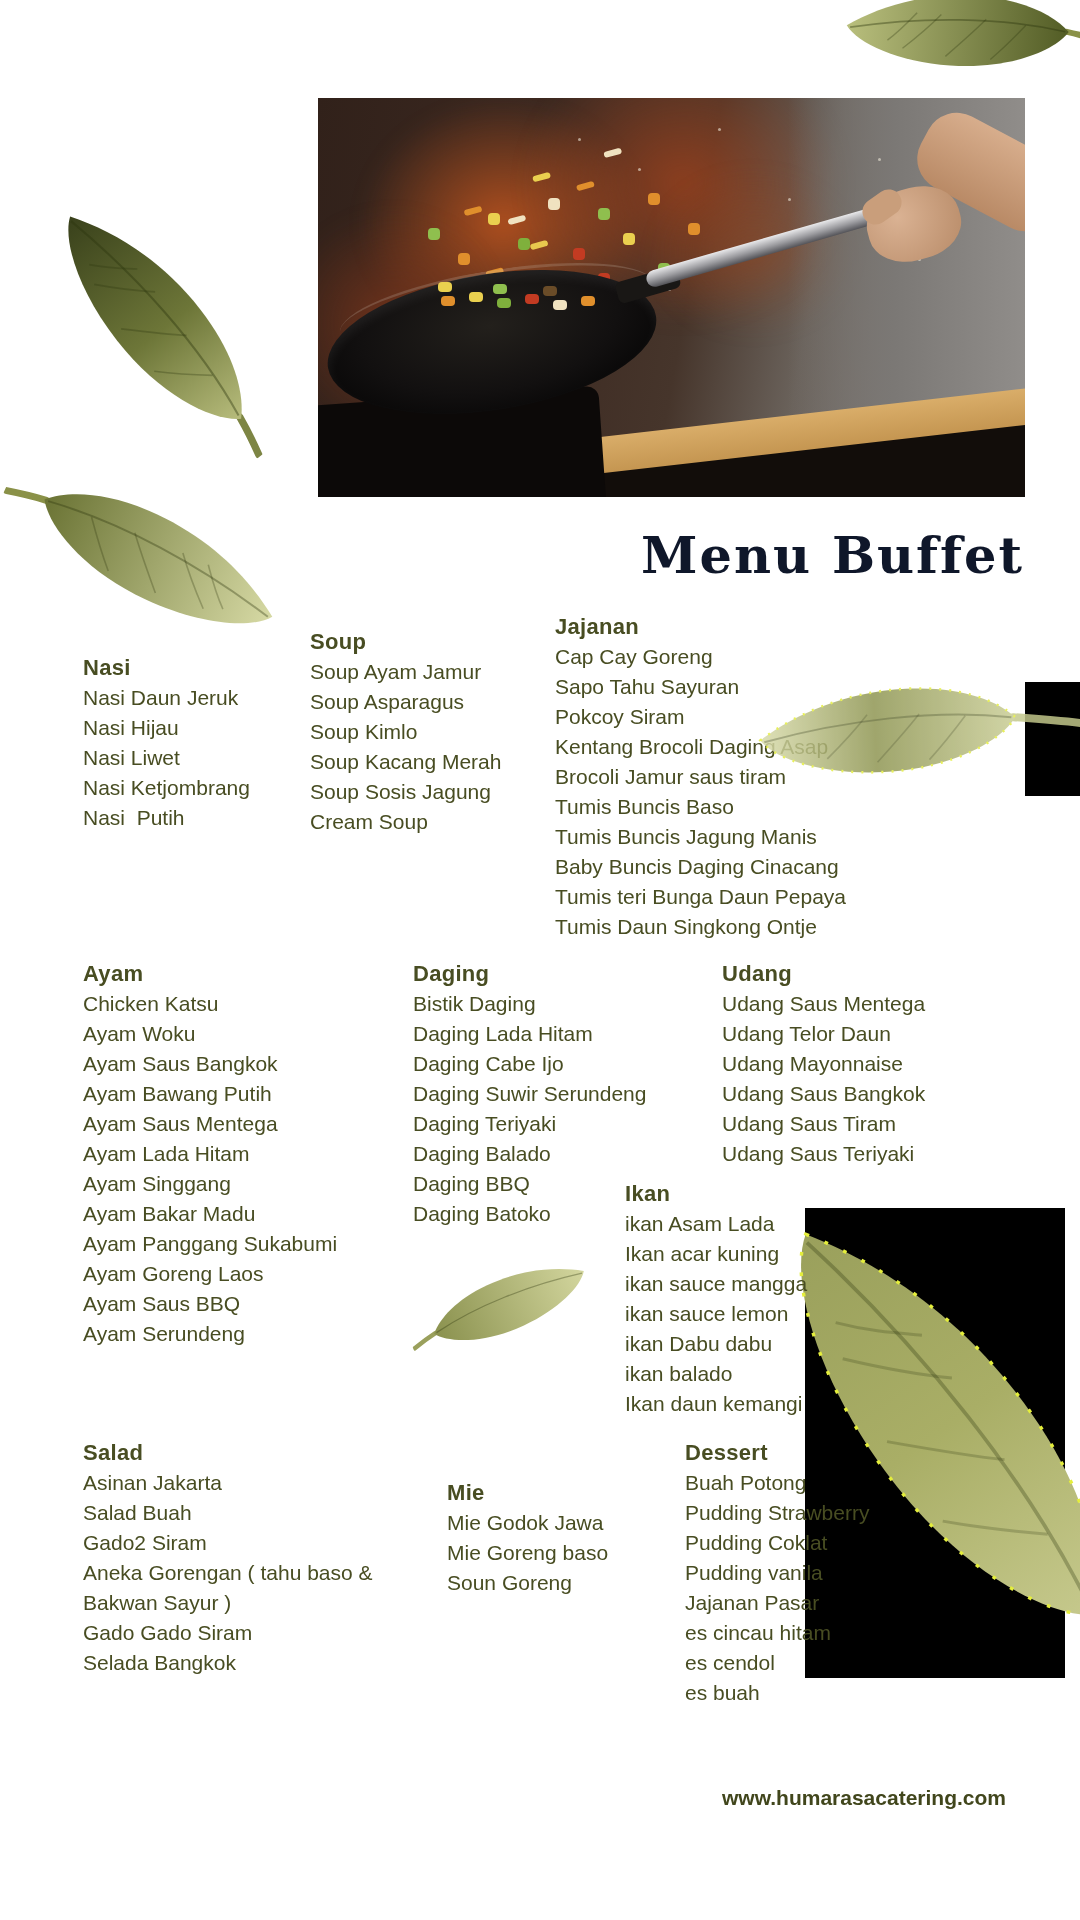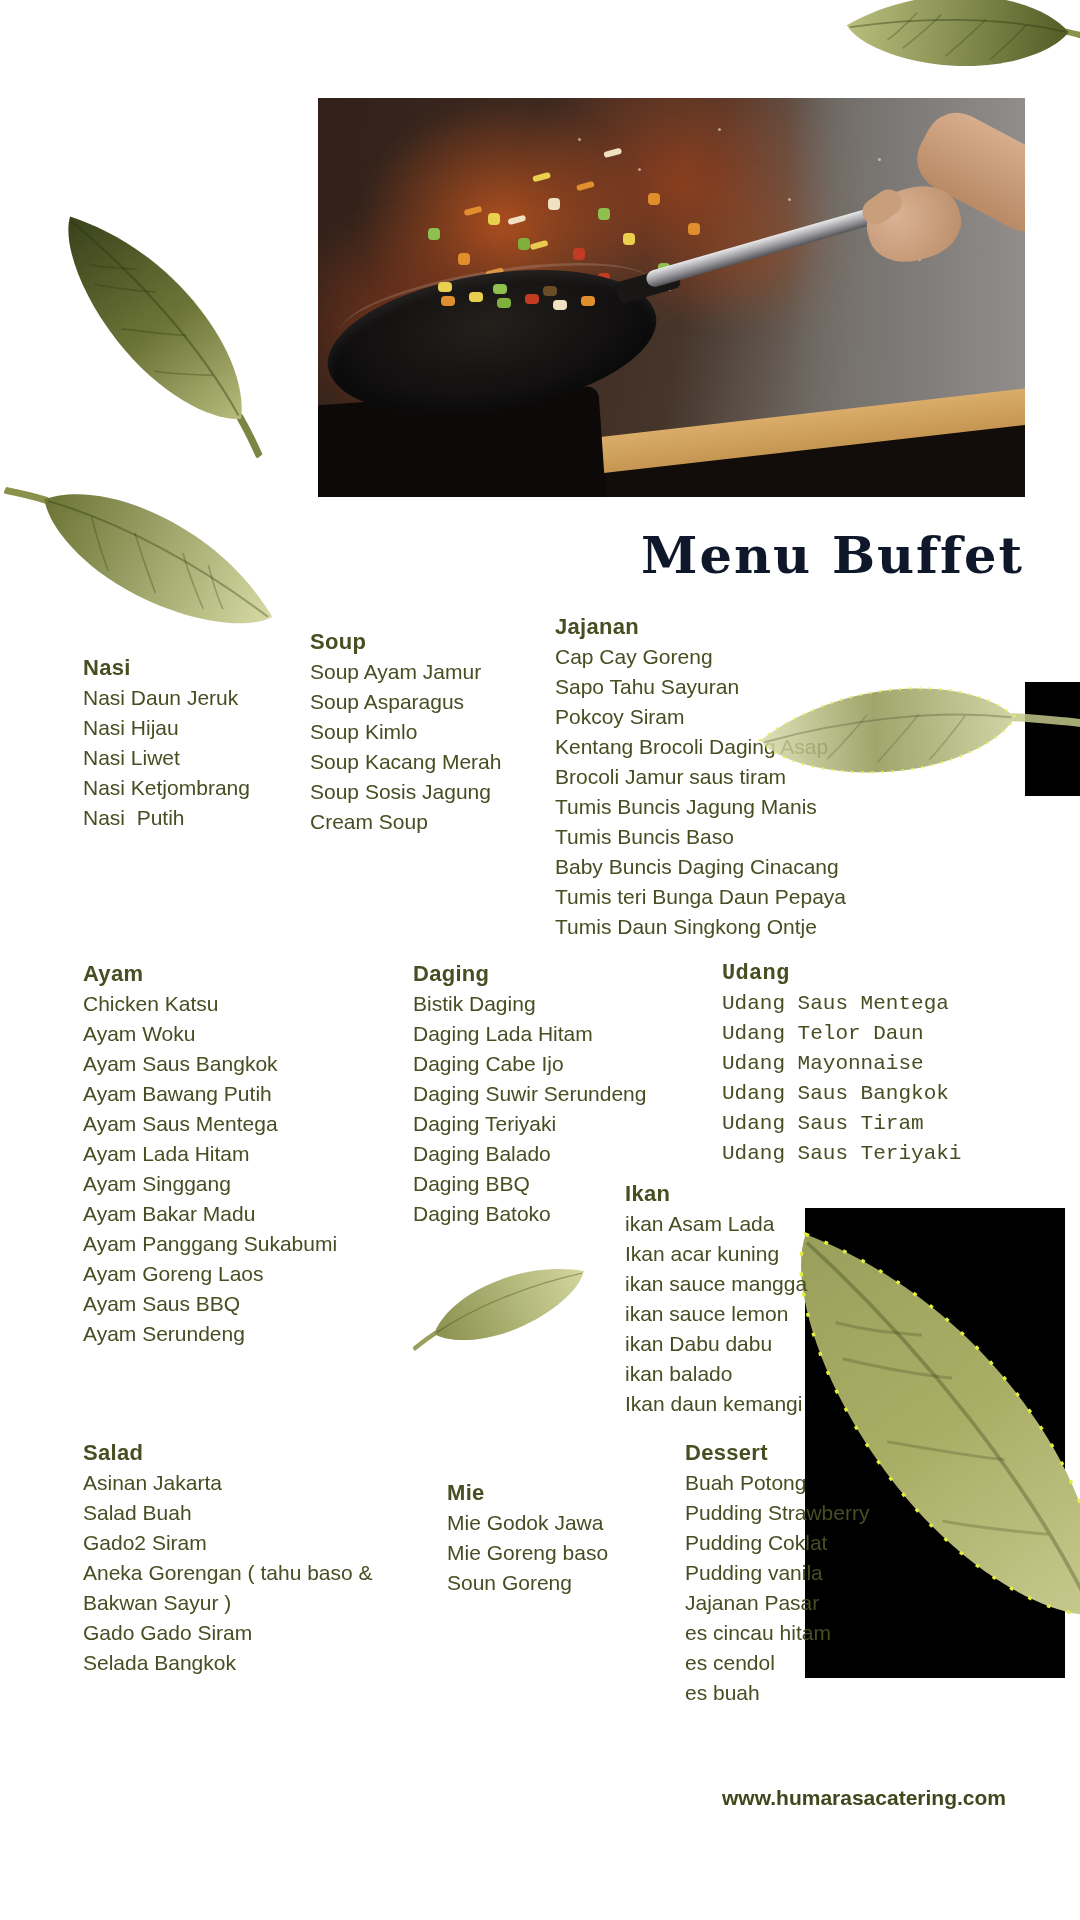--- a/index.html
+++ b/index.html
@@ -66,21 +66,21 @@
       font-family:"DejaVu Serif",serif;font-weight:700;font-size:51px;line-height:66px;
       color:#0f172a;letter-spacing:2px;white-space:nowrap;}
   .menu-section{position:absolute;z-index:5;color:#484d22;}
   .sec-header{font-size:22px;font-weight:700;line-height:31px;letter-spacing:.3px;}
   .menu-item{font-size:21px;line-height:30px;white-space:pre-wrap;}
   .sec-nasi{left:83px;top:611px;margin-top:41px;}
   .sec-soup{left:310px;top:611px;margin-top:15px;}
   .sec-sayuran{left:555px;top:611px;}
   .sec-ayam{left:83px;top:958px;}
   .sec-daging{left:413px;top:958px;}
-  .sec-udang{left:722px;top:958px;font-family:Liberation Mono, monospace;}
+  .sec-udang{left:722px;top:958px;}
   .sec-ikan{left:625px;top:1178px;}
   .sec-salad{left:83px;top:1437px;}
   .sec-mie{left:447px;top:1437px;margin-top:40px;}
   .sec-dessert{left:685px;top:1437px;}
   .website{position:absolute;right:74px;top:1786px;z-index:5;font-size:21px;font-weight:700;color:#41461c;}
 </style>
 </head>
 <body>
 
 <div class="page">
@@ -216,22 +216,22 @@
       </div>
   </div>
   <div class="menu-section sec-sayuran">
     <div class="sec-header">Jajanan</div>
     <div>
         <div class="menu-item">Cap Cay Goreng</div>
         <div class="menu-item">Sapo Tahu Sayuran</div>
         <div class="menu-item">Pokcoy Siram</div>
         <div class="menu-item">Kentang Brocoli Daging Asap</div>
         <div class="menu-item">Brocoli Jamur saus tiram</div>
+        <div class="menu-item">Tumis Buncis Baso</div>
         <div class="menu-item">Tumis Buncis Jagung Manis</div>
-        <div class="menu-item">Tumis Buncis Baso</div>
         <div class="menu-item">Baby Buncis Daging Cinacang</div>
         <div class="menu-item">Tumis teri Bunga Daun Pepaya</div>
         <div class="menu-item">Tumis Daun Singkong Ontje</div>
       </div>
   </div>
   <div class="menu-section sec-ayam">
     <div class="sec-header">Ayam</div>
     <div>
         <div class="menu-item">Chicken Katsu</div>
         <div class="menu-item">Ayam Woku</div>

